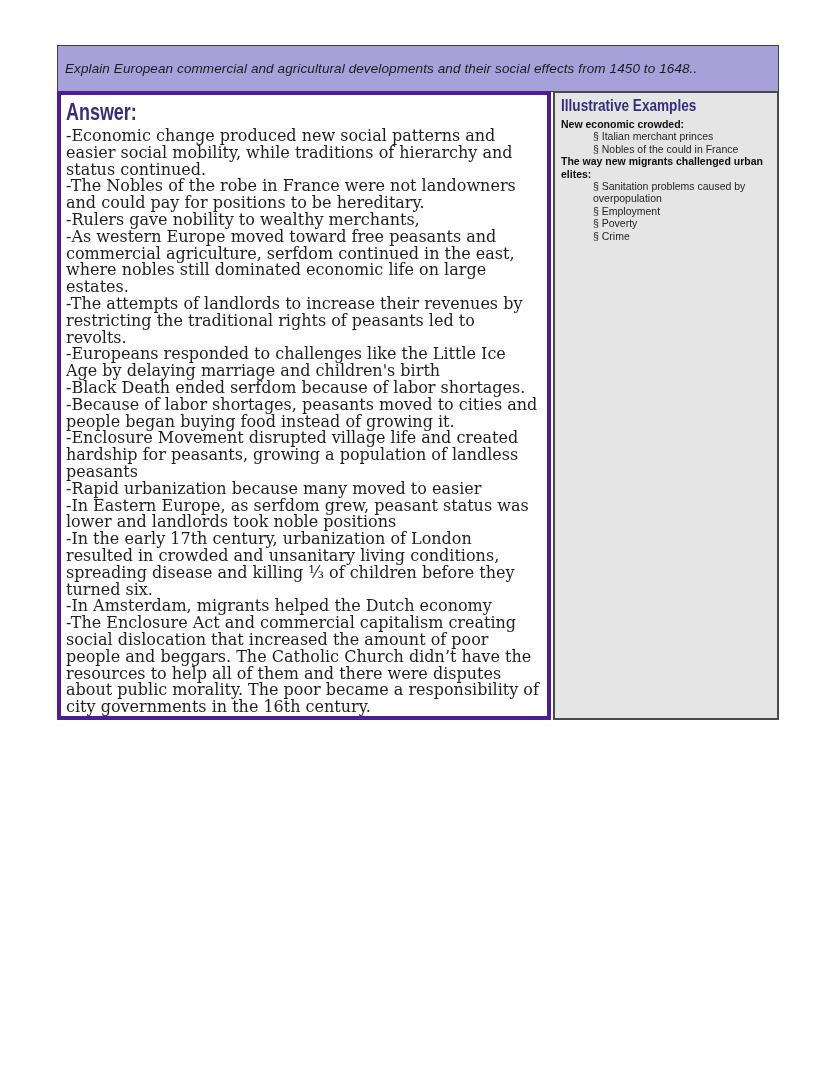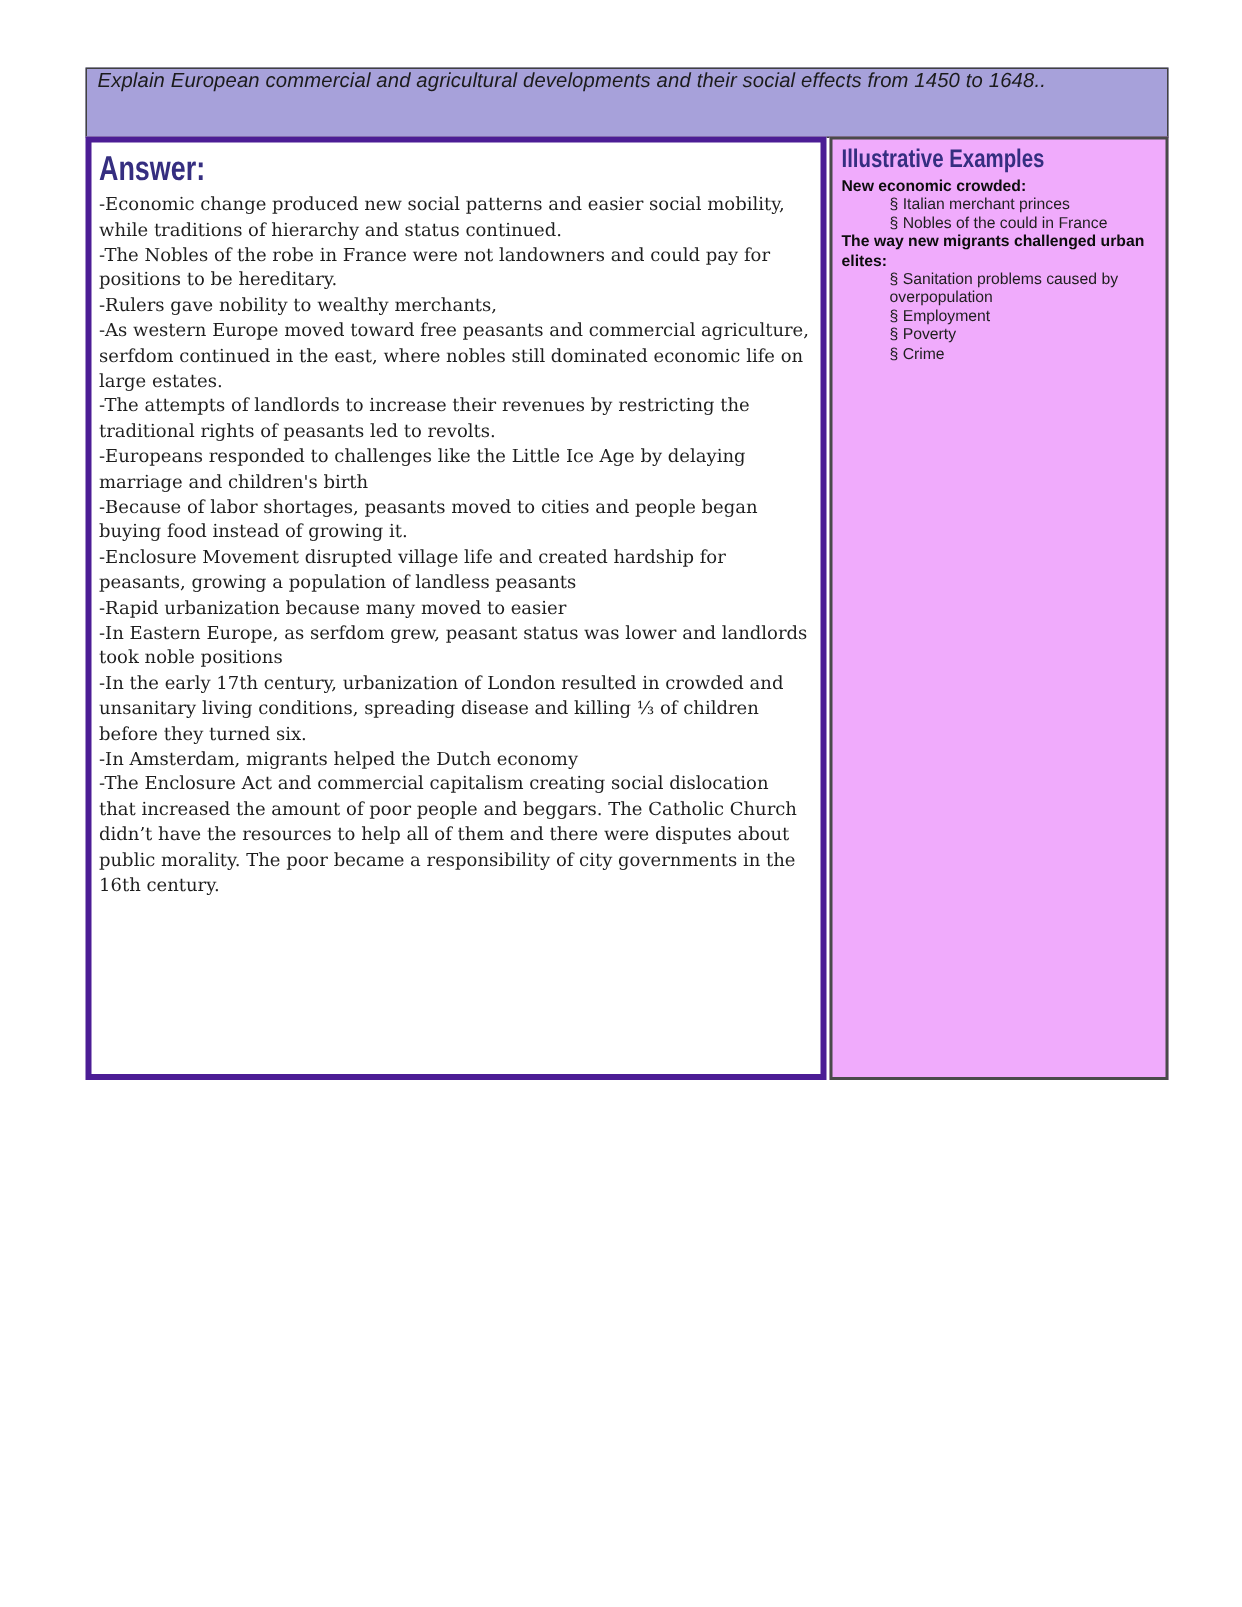--- a/index.html
+++ b/index.html
@@ -19,20 +19,21 @@
   .question-bar {
     position: absolute;
     left: 57px;
     top: 45px;
     width: 722px;
     height: 47px;
     background: #a7a1da;
     border: 1px solid #414141;
     box-sizing: border-box;
     display: flex;
+    align-items: center;
     padding-left: 7px;
   }
   .question-text {
     font-family: "Liberation Sans", sans-serif;
     font-style: italic;
     font-size: 13.5px;
     color: #1b1b1b;
     letter-spacing: 0.1px;
   }
 
@@ -58,36 +59,36 @@
     transform-origin: left center;
     white-space: nowrap;
     font-weight: bold;
     font-size: 23px;
     line-height: 24px;
     color: #352e80;
     letter-spacing: 0px;
   }
   .answer-body {
     font-family: "DejaVu Serif", serif;
-    font-size: 12px;
+    font-size: 16px;
     line-height: 16.8px;
     color: #1e1e1e;
   }
   .bullet {
     margin: 0;
   }
 
   
   .sidebar {
     position: absolute;
     left: 553px;
     top: 91px;
     width: 226px;
     height: 629px;
-    background: #f0abfc;
+    background: #e5e5e5;
     border: 2px solid #4a4a4a;
     box-sizing: border-box;
     padding: 4px 6px 0 6px;
   }
   .sidebar-heading {
     height: 19px;
     margin-bottom: 2px;
   }
   .condensed-subheading {
     display: inline-block;
@@ -123,20 +124,21 @@
   <div class="answer-heading">
     <span class="condensed-heading">Answer:</span>
   </div>
   <div class="answer-body" id="answer-list">
       <div class="bullet">-Economic change produced new social patterns and easier social mobility, while traditions of hierarchy and status continued.</div>
       <div class="bullet">-The Nobles of the robe in France were not landowners and could pay for positions to be hereditary.</div>
       <div class="bullet">-Rulers gave nobility to wealthy merchants,</div>
       <div class="bullet">-As western Europe moved toward free peasants and commercial agriculture, serfdom continued in the east, where nobles still dominated economic life on large estates.</div>
       <div class="bullet">-The attempts of landlords to increase their revenues by restricting the traditional rights of peasants led to revolts.</div>
       <div class="bullet">-Europeans responded to challenges like the Little Ice Age by delaying marriage and children's birth</div>
+      <div class="bullet">-Black Death ended serfdom because of labor shortages.</div>
       <div class="bullet">-Because of labor shortages, peasants moved to cities and people began buying food instead of growing it.</div>
       <div class="bullet">-Enclosure Movement disrupted village life and created hardship for peasants, growing a population of landless peasants</div>
       <div class="bullet">-Rapid urbanization because many moved to easier</div>
       <div class="bullet">-In Eastern Europe, as serfdom grew, peasant status was lower and landlords took noble positions</div>
       <div class="bullet">-In the early 17th century, urbanization of London resulted in crowded and unsanitary living conditions, spreading disease and killing ⅓ of children before they turned six.</div>
       <div class="bullet">-In Amsterdam, migrants helped the Dutch economy</div>
       <div class="bullet">-The Enclosure Act and commercial capitalism creating social dislocation that increased the amount of poor people and beggars. The Catholic Church didn’t have the resources to help all of them and there were disputes about public morality. The poor became a responsibility of city governments in the 16th century.</div>
     </div>
 </div>
 

